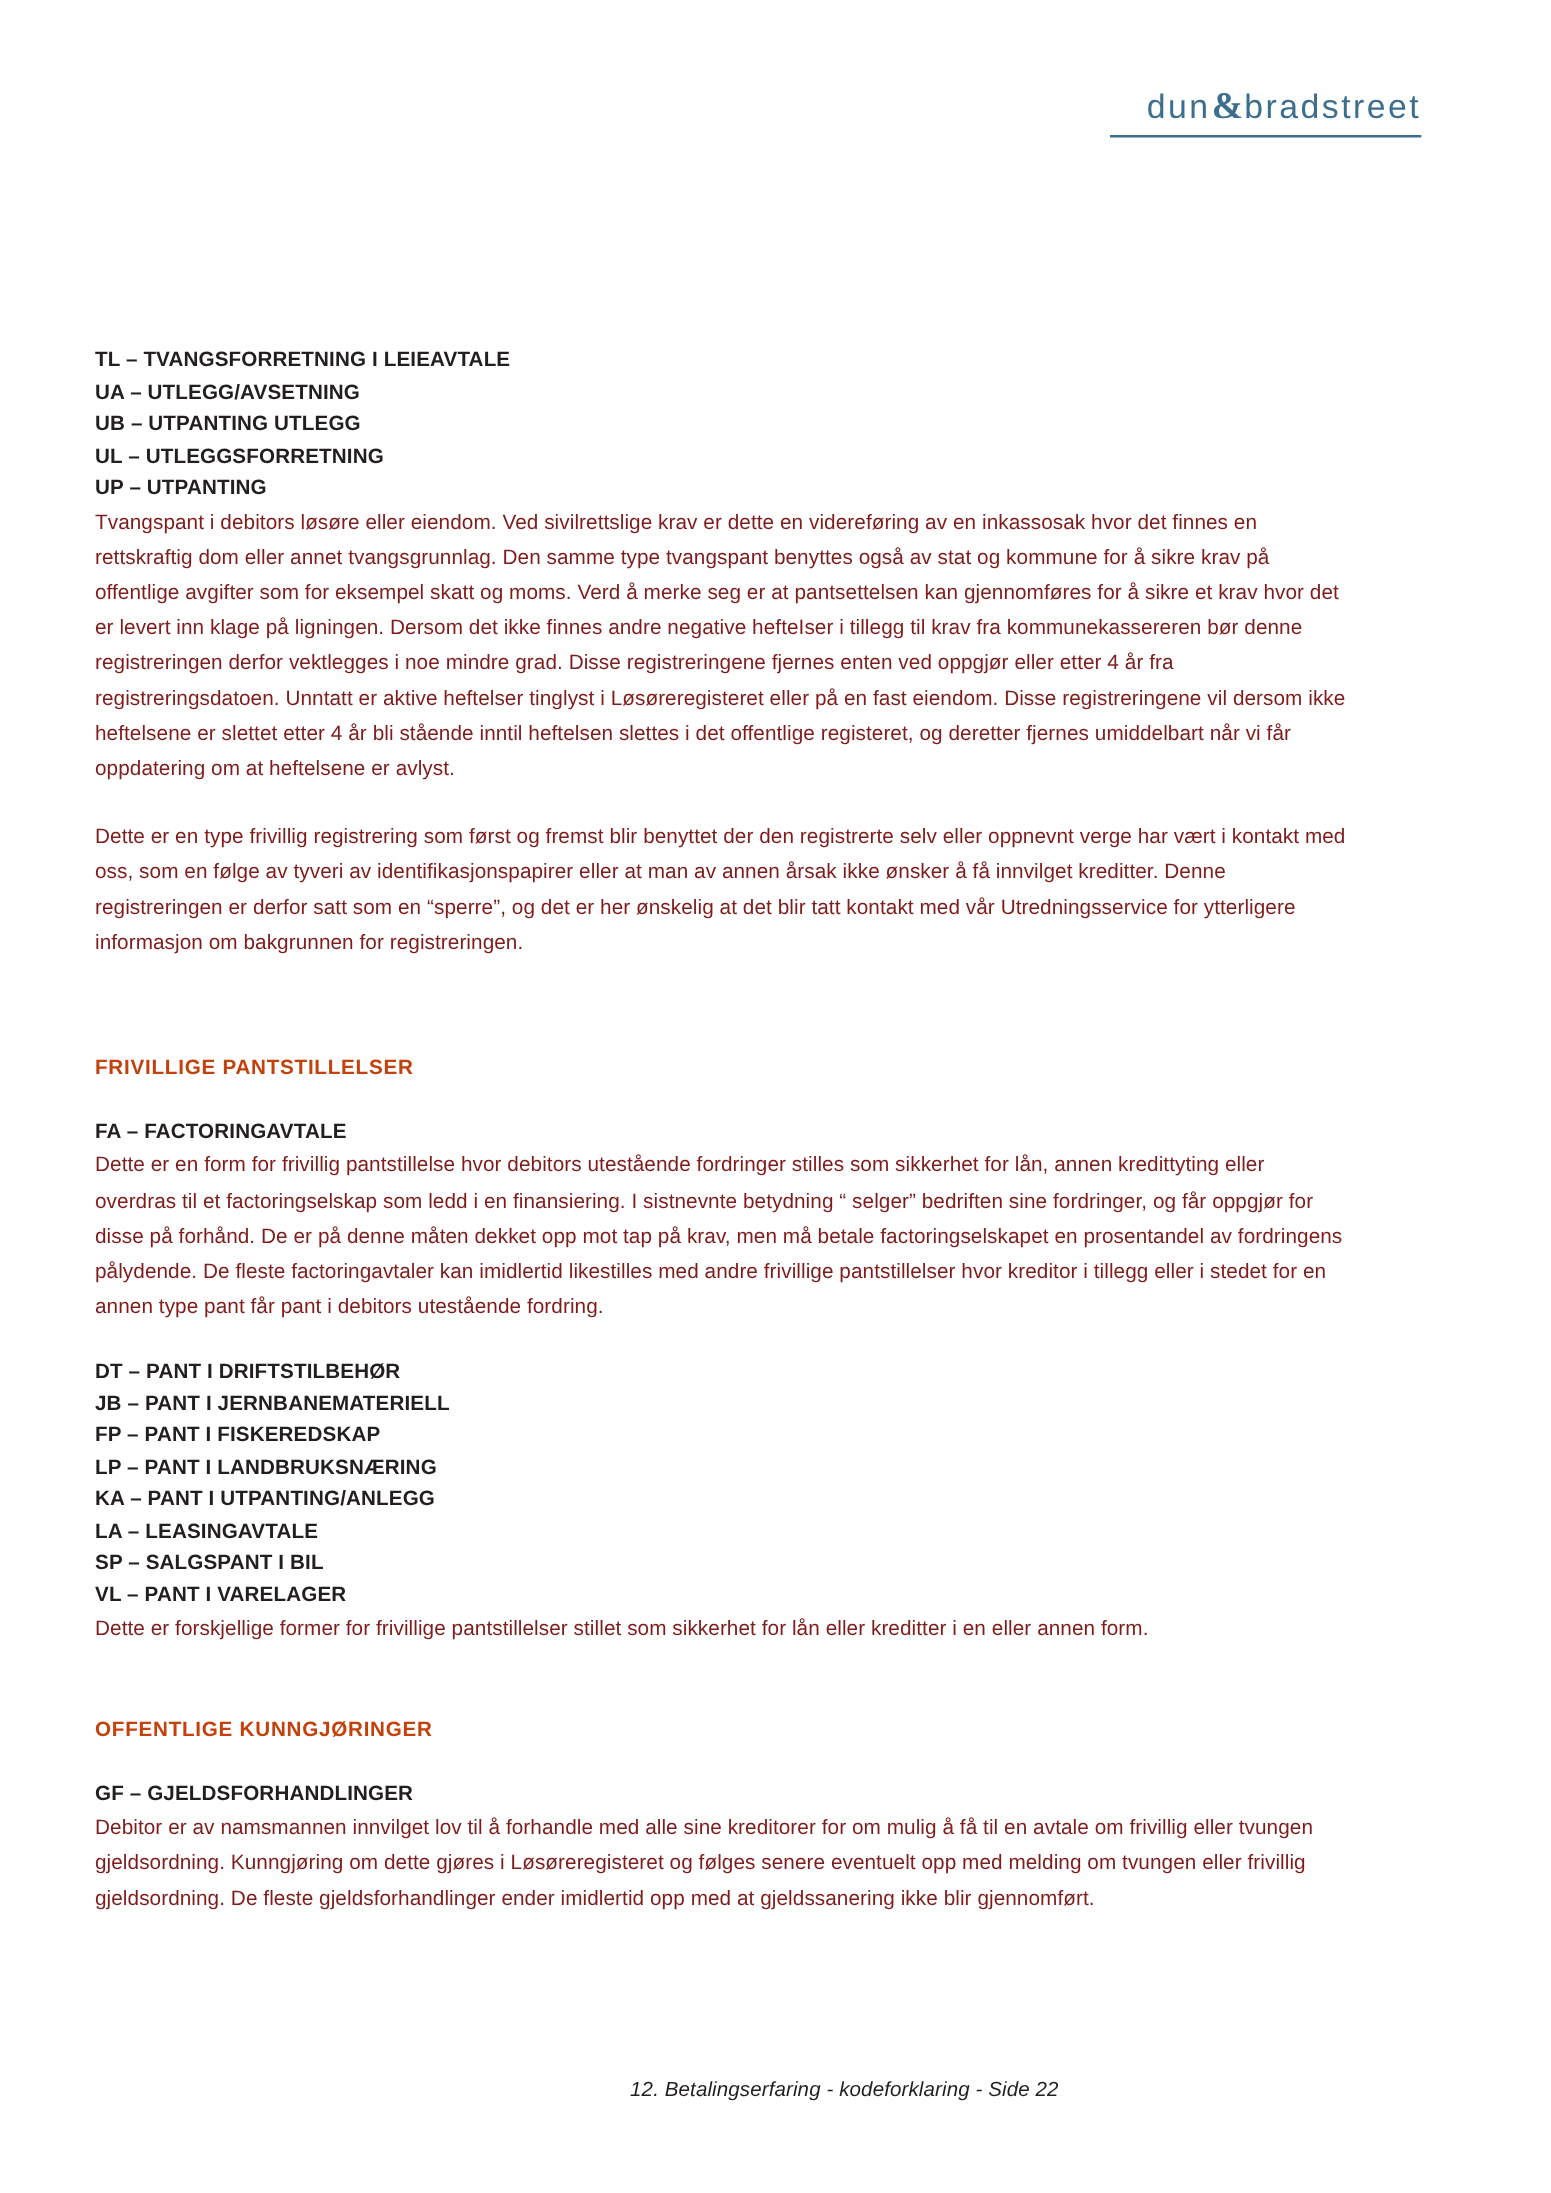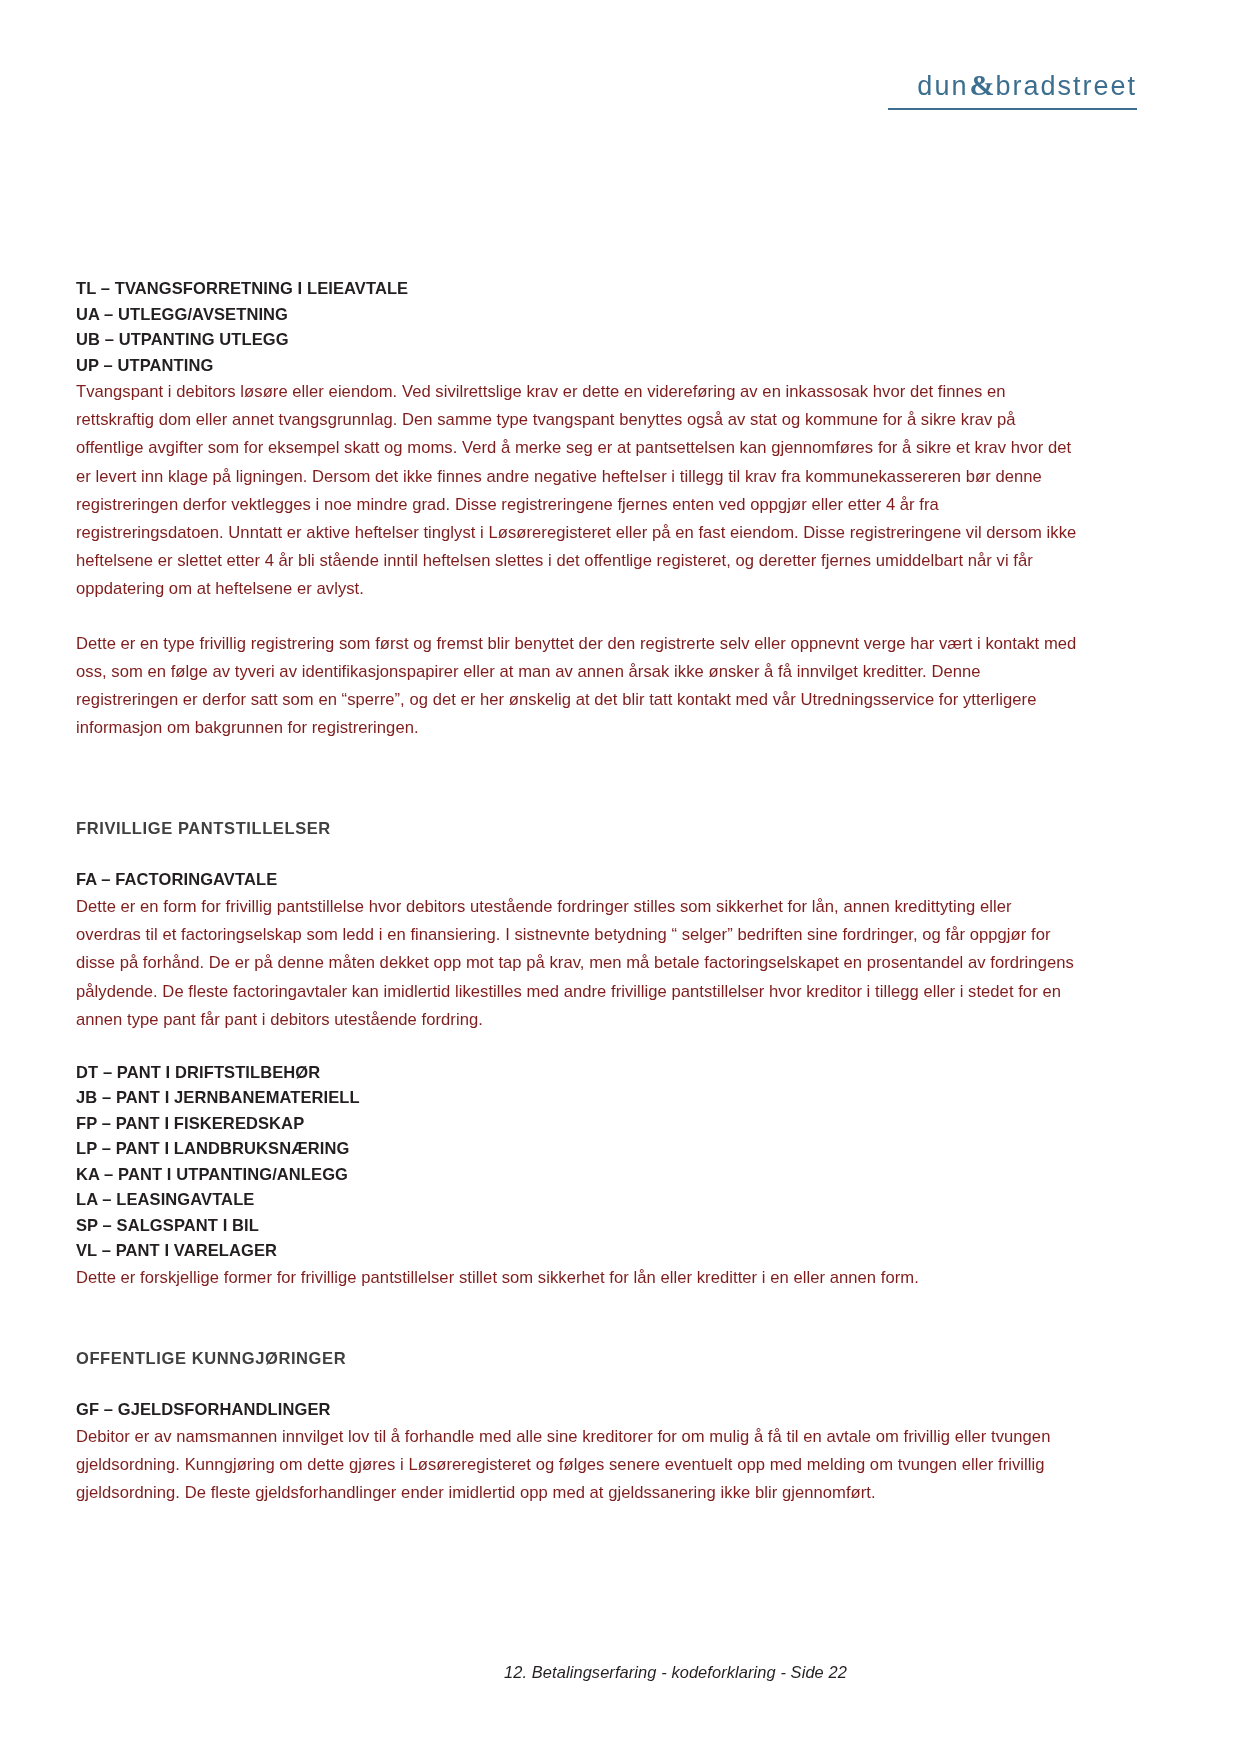--- a/index.html
+++ b/index.html
@@ -83,21 +83,21 @@
     margin: 0 0 0 0;
   }
   .gap-sm { height: 26px; }
   .gap-md { height: 54px; }
   .gap-lg { height: 74px; }
 
   .section-title {
     font-size: 16.5px;
     font-weight: bold;
     letter-spacing: 0.6px;
-    color: #404040;
+    color: #c2410c;
     line-height: 25px;
   }
 
   
   .footer {
     position: absolute;
     left: 0;
     right: 0;
     bottom: 72px;
     text-align: center;
@@ -122,20 +122,21 @@
       <span class="logo-text">bradstreet</span>
   </div>
   <div class="logo-rule"></div>
 
   <div class="content">
 
     <div class="block">
       <div class="heading">TL – TVANGSFORRETNING I LEIEAVTALE</div>
       <div class="heading">UA – UTLEGG/AVSETNING</div>
       <div class="heading">UB – UTPANTING UTLEGG</div>
+      <div class="heading">UL – UTLEGGSFORRETNING</div>
       <div class="heading">UP – UTPANTING</div>
       <p class="para">Tvangspant i debitors løsøre eller eiendom. Ved sivilrettslige krav er dette en videreføring av en inkassosak hvor det finnes en rettskraftig dom eller annet tvangsgrunnlag. Den samme type tvangspant benyttes også av stat og kommune for å sikre krav på offentlige avgifter som for eksempel skatt og moms. Verd å merke seg er at pantsettelsen kan gjennomføres for å sikre et krav hvor det er levert inn klage på ligningen. Dersom det ikke finnes andre negative hefteIser i tillegg til krav fra kommunekassereren bør denne registreringen derfor vektlegges i noe mindre grad. Disse registreringene fjernes enten ved oppgjør eller etter 4 år fra registreringsdatoen. Unntatt er aktive heftelser tinglyst i Løsøreregisteret eller på en fast eiendom. Disse registreringene vil dersom ikke heftelsene er slettet etter 4 år bli stående inntil heftelsen slettes i det offentlige registeret, og deretter fjernes umiddelbart når vi får oppdatering om at heftelsene er avlyst.</p>
     </div>
 
     <div class="gap-sm"></div>
 
     <div class="block">
       <p class="para">Dette er en type frivillig registrering som først og fremst blir benyttet der den registrerte selv eller oppnevnt verge har vært i kontakt med oss, som en følge av tyveri av identifikasjonspapirer eller at man av annen årsak ikke ønsker å få innvilget kreditter. Denne registreringen er derfor satt som en “sperre”, og det er her ønskelig at det blir tatt kontakt med vår Utredningsservice for ytterligere informasjon om bakgrunnen for registreringen.</p>
     </div>
 

